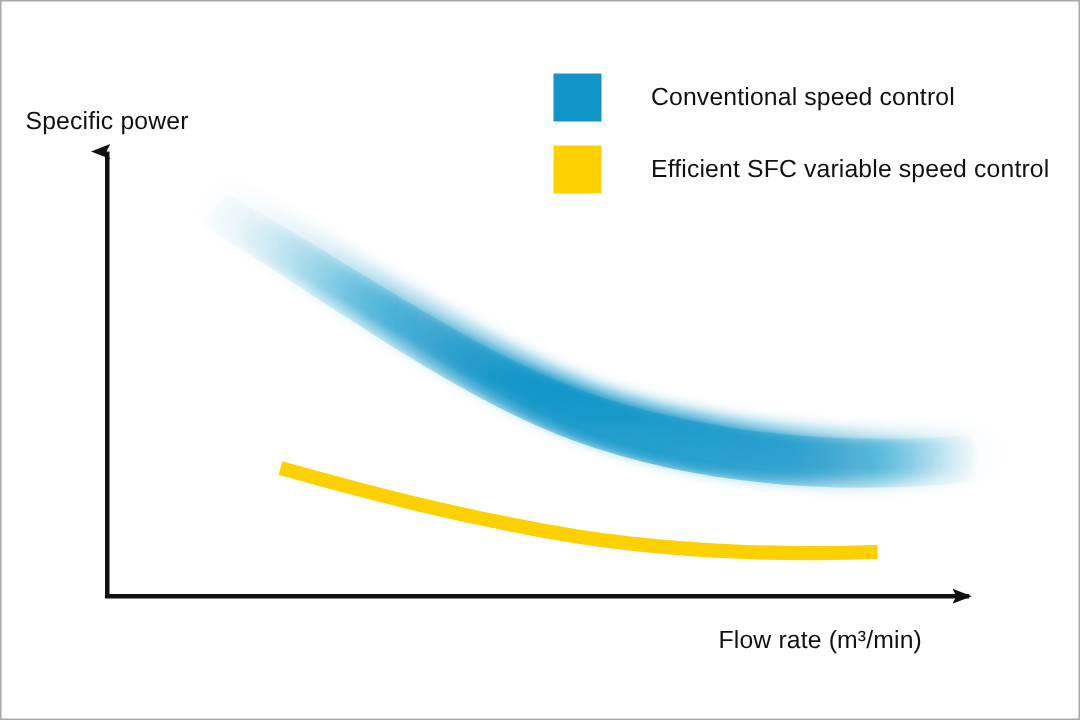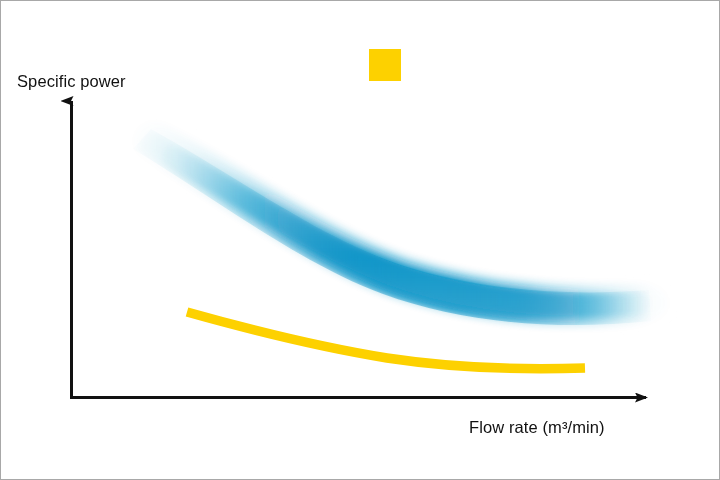--- a/index.html
+++ b/index.html
@@ -32,21 +32,21 @@
     font-size: 16.5px;
     line-height: 1.32;
     white-space: pre;
     letter-spacing: 0.1px;
   }
   #ylabel {
     left: 16px;
     top: 26px;
   }
   #xlabel {
-    left: 468px;
+    left: 478px;
     top: 416px;
   }
   #legend {
     position: absolute;
     left: 368px;
     top: 47px;
   }
   .legend-row {
     display: flex;
     align-items: center;
@@ -154,17 +154,22 @@
   </svg>
 
   <div class="axis-label" id="ylabel">
     <div>Specific power</div>
   </div>
 
   <div class="axis-label" id="xlabel">Flow rate (m³/min)</div>
 
   <div id="legend">
     <div class="legend-row">
+      <span class="legend-swatch" style="background:#0f95c8;"></span>
+      <span class="legend-text">Conventional speed control</span>
+    </div>
+    <div class="legend-row">
       <span class="legend-swatch" style="background:#fdd100;"></span>
+      <span class="legend-text">Efficient SFC variable speed control</span>
     </div>
   </div>
 
 </div>
 
 </body></html>

